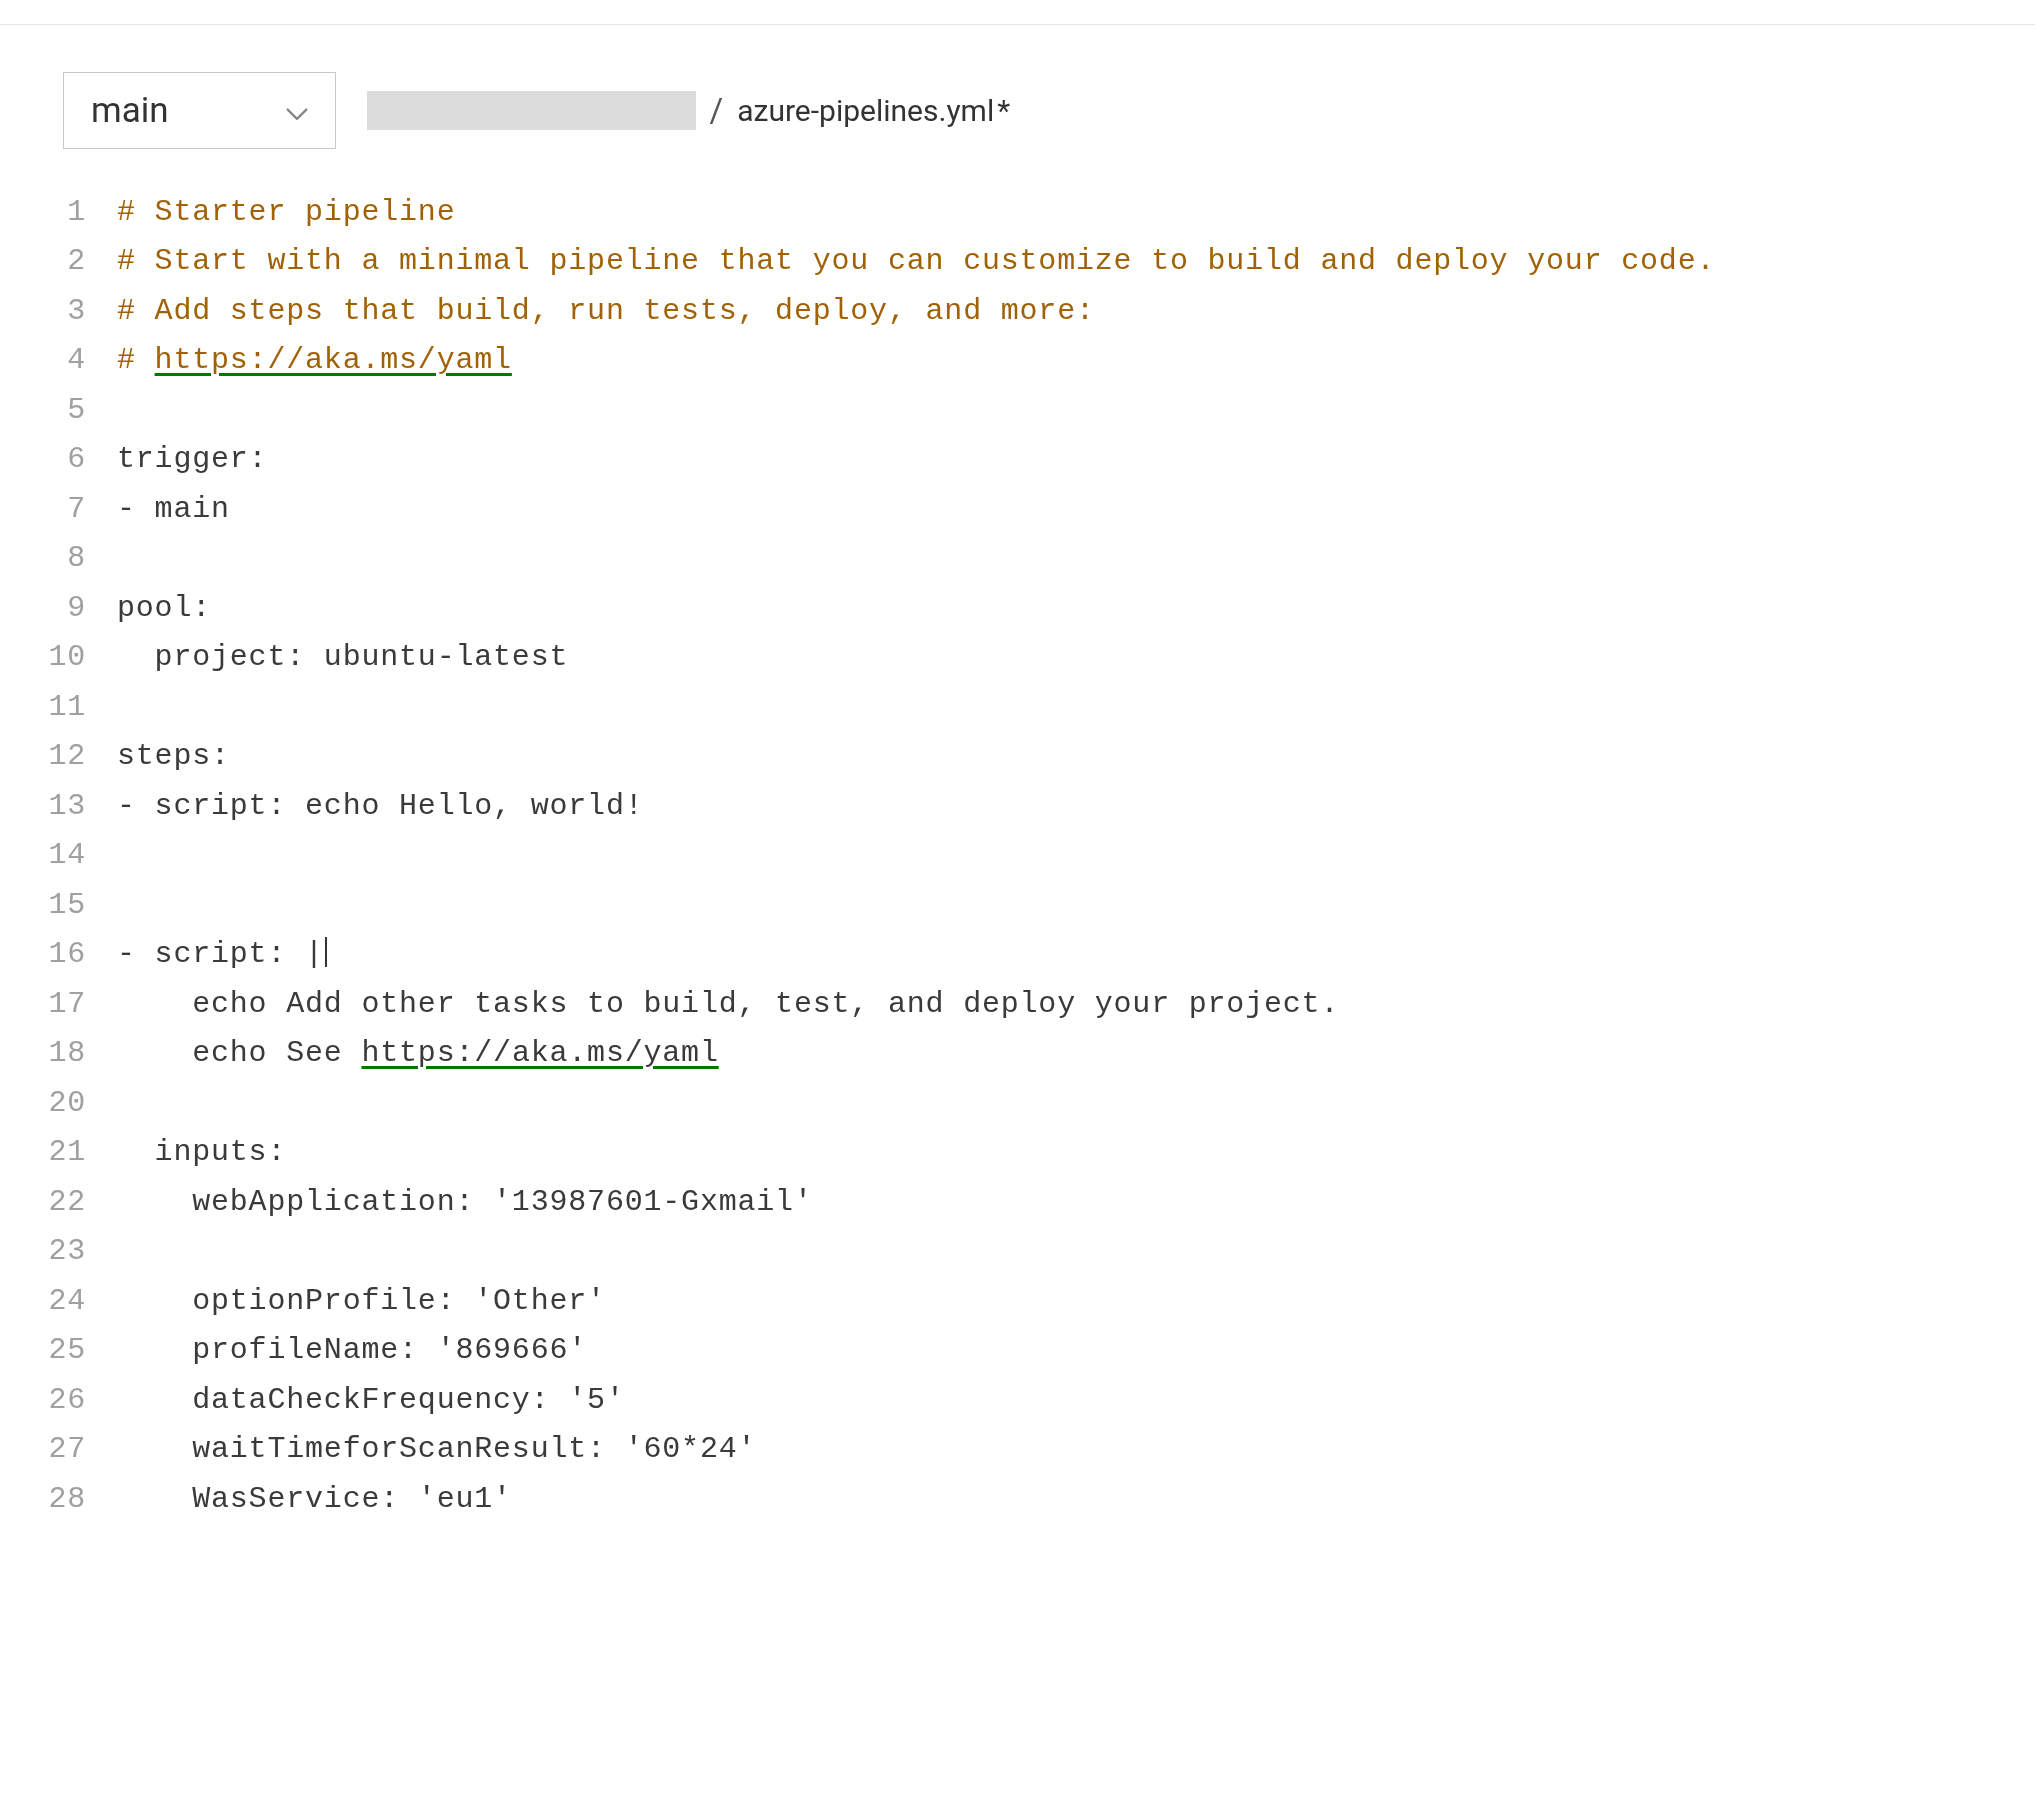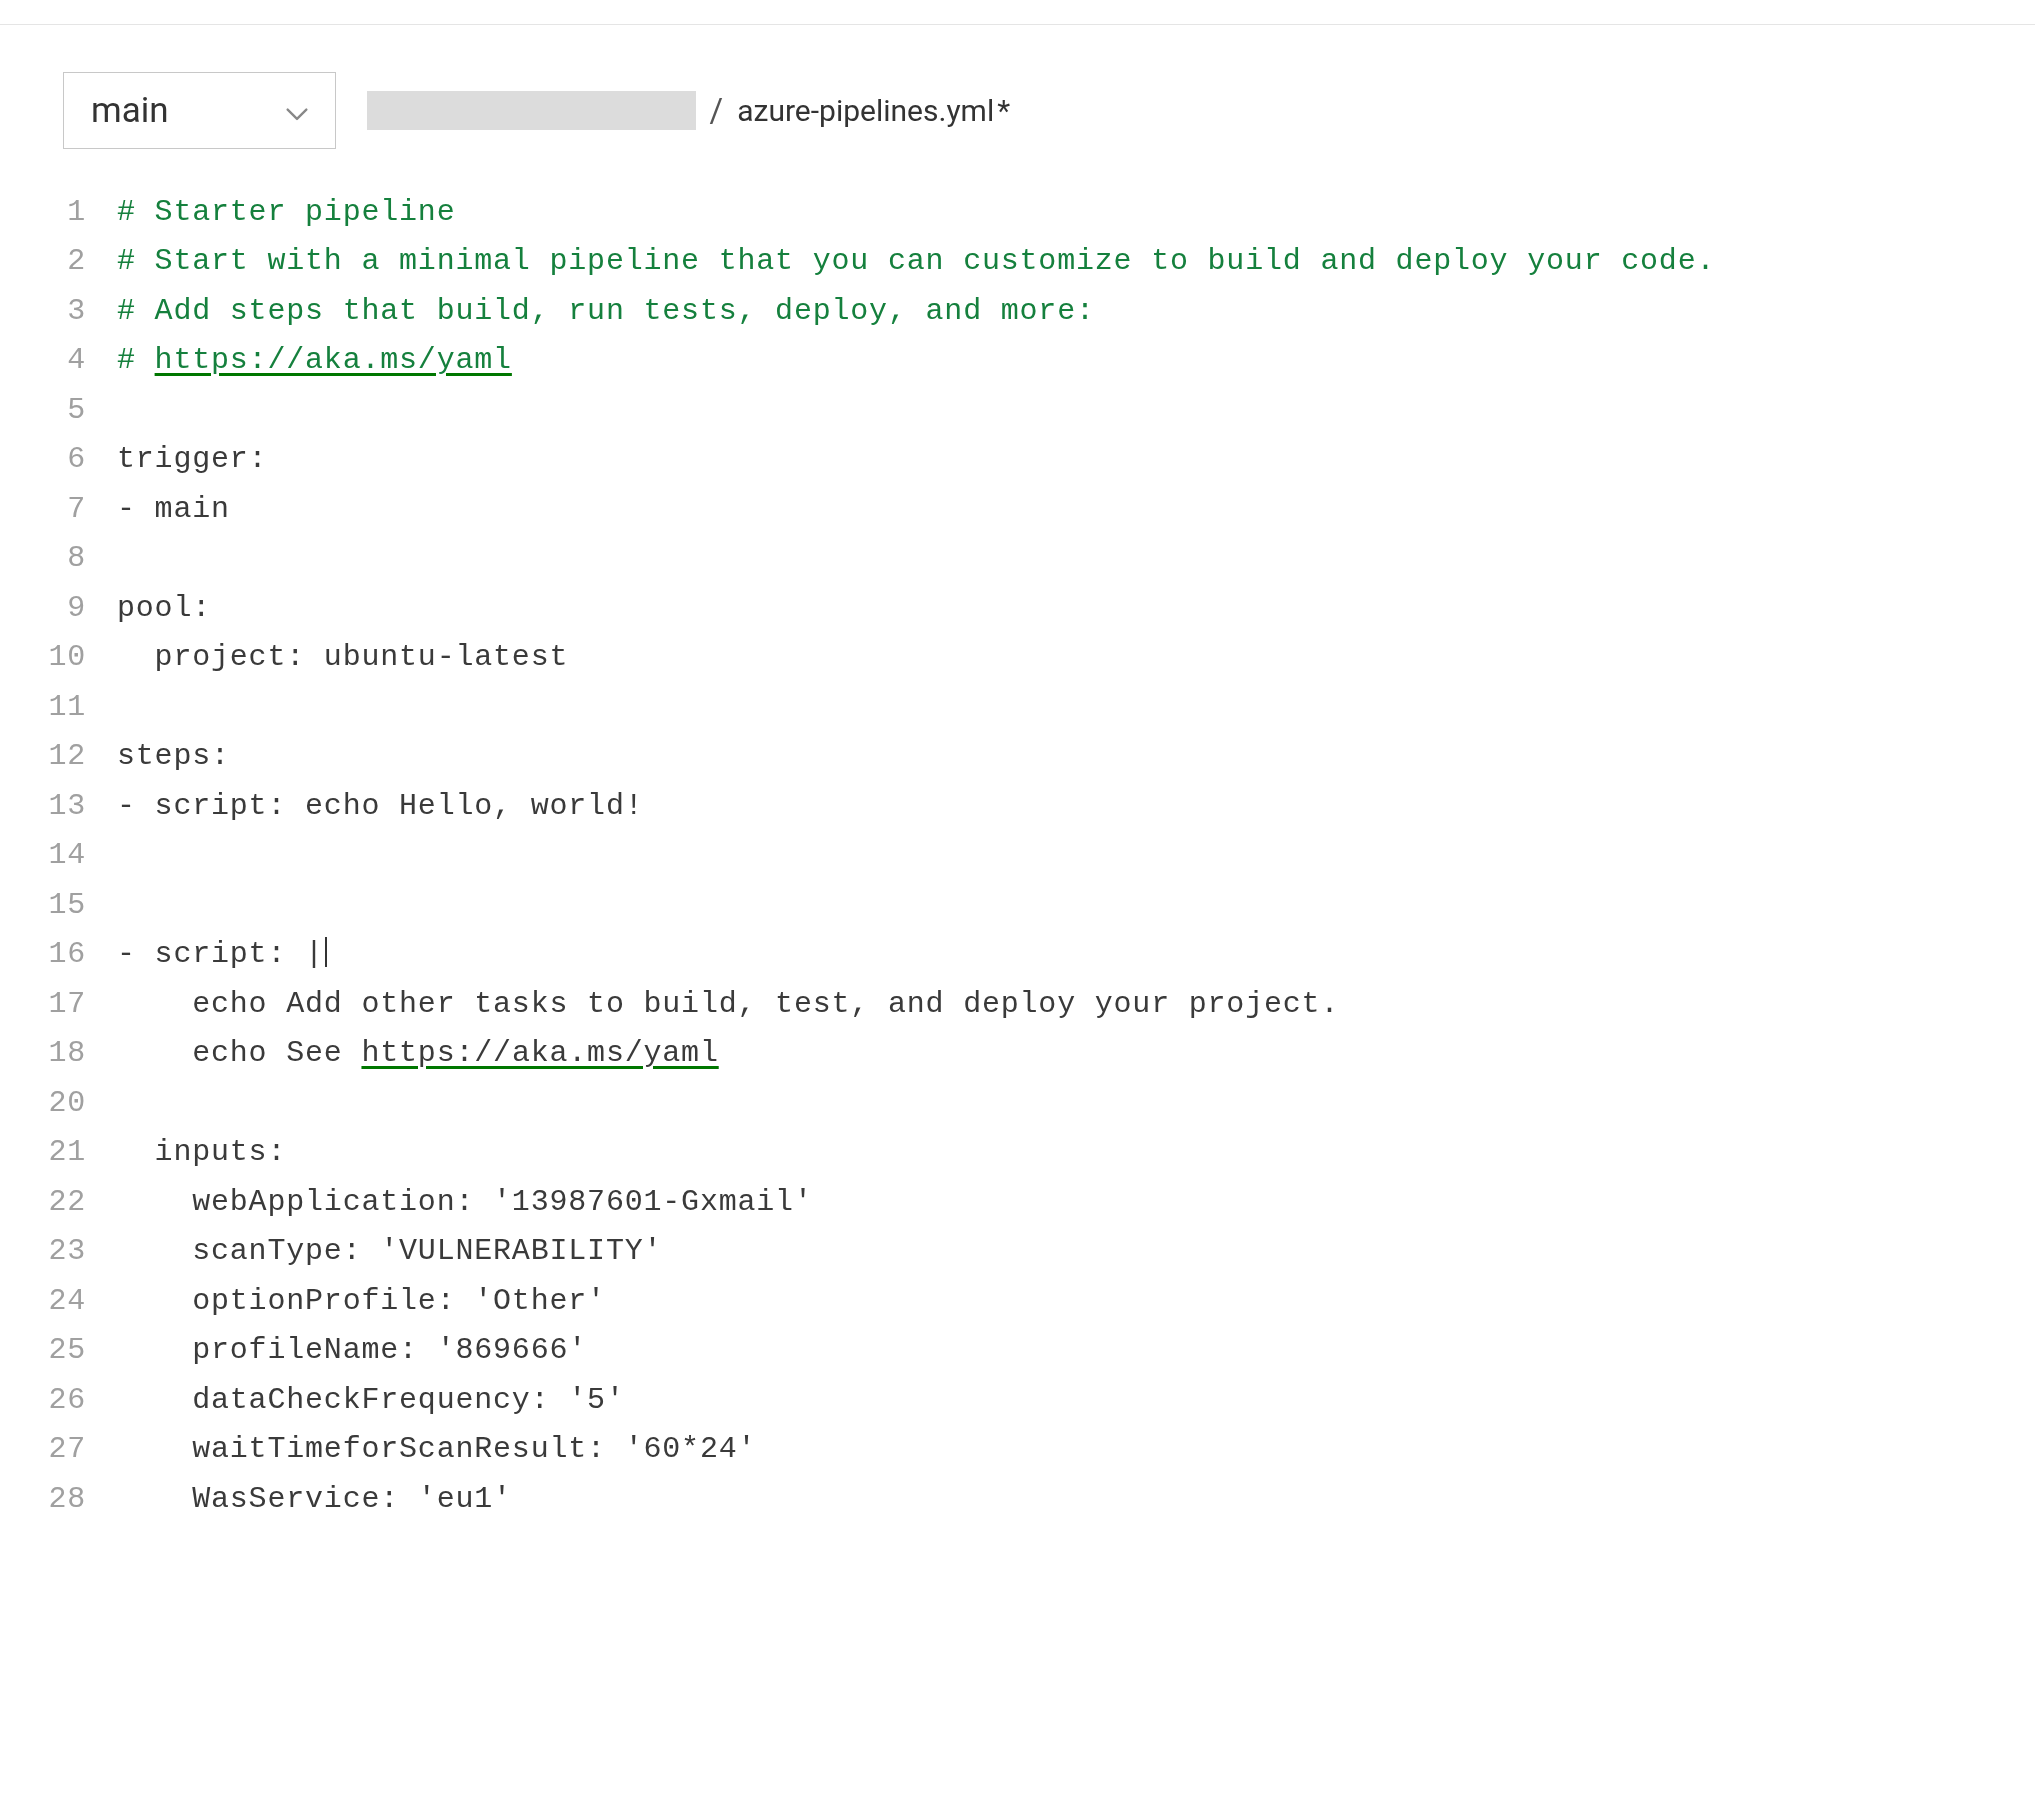--- a/index.html
+++ b/index.html
@@ -80,21 +80,21 @@
       padding-right: 31px;
       color: #a0a0a0;
       user-select: none;
       flex-shrink: 0;
     }
     .code-content {
       color: #3a3a3a;
       position: relative;
     }
     .comment {
-      color: #15803d;
+      color: #a16207;
     }
     .link {
       text-decoration: underline;
       text-decoration-color: #007700;
       text-underline-offset: 4.7px;
     }
     .cursor {
       display: inline-block;
       width: 1.6px;
       height: 1em;
@@ -139,20 +139,20 @@
     <div class="code-line"><span class="gutter">12</span><span class="code-content"><span>steps:</span></span></div>
     <div class="code-line"><span class="gutter">13</span><span class="code-content"><span>- script: echo Hello, world!</span></span></div>
     <div class="code-line"><span class="gutter">14</span></div>
     <div class="code-line"><span class="gutter">15</span><span class="code-content"><span></span></span></div>
     <div class="code-line"><span class="gutter">16</span><span class="code-content"><span>- script: |</span><span class="cursor"></span></span></div>
     <div class="code-line"><span class="gutter">17</span><span class="code-content"><span>    echo Add other tasks to build, test, and deploy your project.</span></span></div>
     <div class="code-line"><span class="gutter">18</span><span class="code-content"><span>    echo See </span><span class="link">https://aka.ms/yaml</span></span></div>
     <div class="code-line"><span class="gutter">20</span></div>
     <div class="code-line"><span class="gutter">21</span><span class="code-content"><span>  inputs:</span></span></div>
     <div class="code-line"><span class="gutter">22</span><span class="code-content"><span>    webApplication: '13987601-Gxmail'</span></span></div>
-    <div class="code-line"><span class="gutter">23</span><span class="code-content"><span>    scanType: 'VULNERABILITY'</span></span></div>
+    <div class="code-line"><span class="gutter">23</span></div>
     <div class="code-line"><span class="gutter">24</span><span class="code-content"><span>    optionProfile: 'Other'</span></span></div>
     <div class="code-line"><span class="gutter">25</span><span class="code-content"><span>    profileName: '869666'</span></span></div>
     <div class="code-line"><span class="gutter">26</span><span class="code-content"><span>    dataCheckFrequency: '5'</span></span></div>
     <div class="code-line"><span class="gutter">27</span><span class="code-content"><span>    waitTimeforScanResult: '60*24'</span></span></div>
     <div class="code-line"><span class="gutter">28</span><span class="code-content"><span>    WasService: 'eu1'</span></span></div>
   </div>
 
 
 </body></html>

